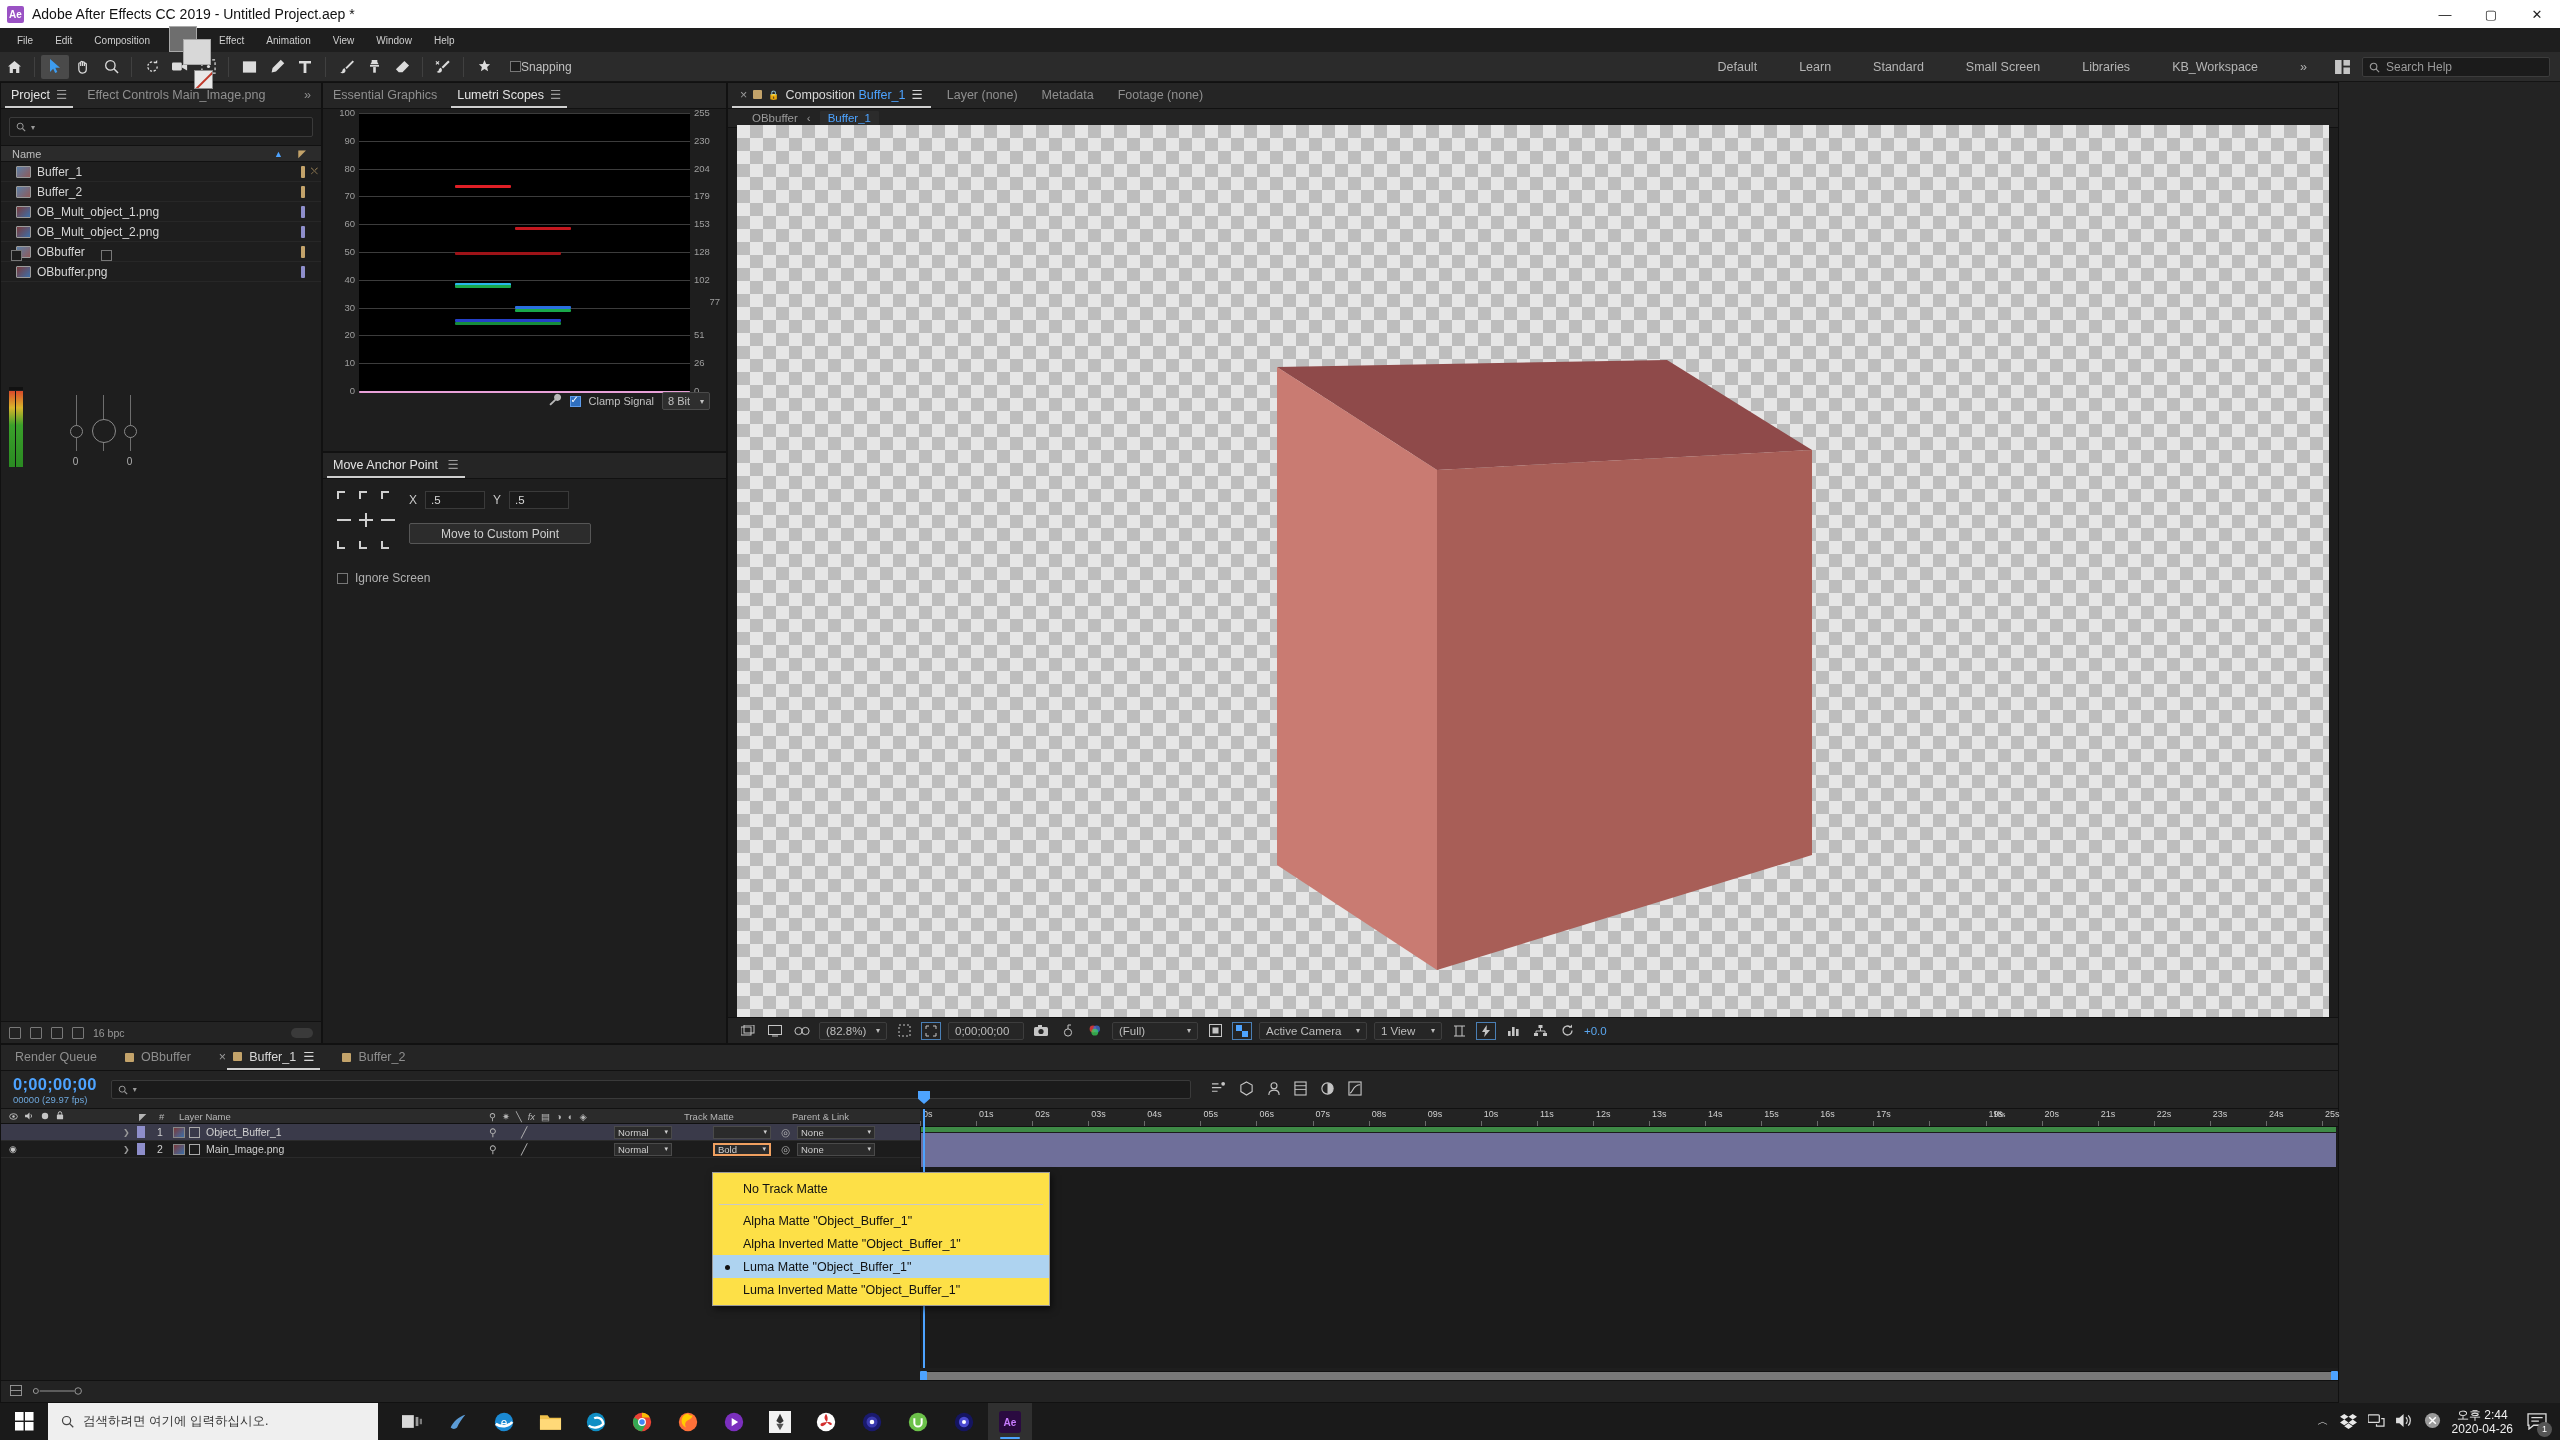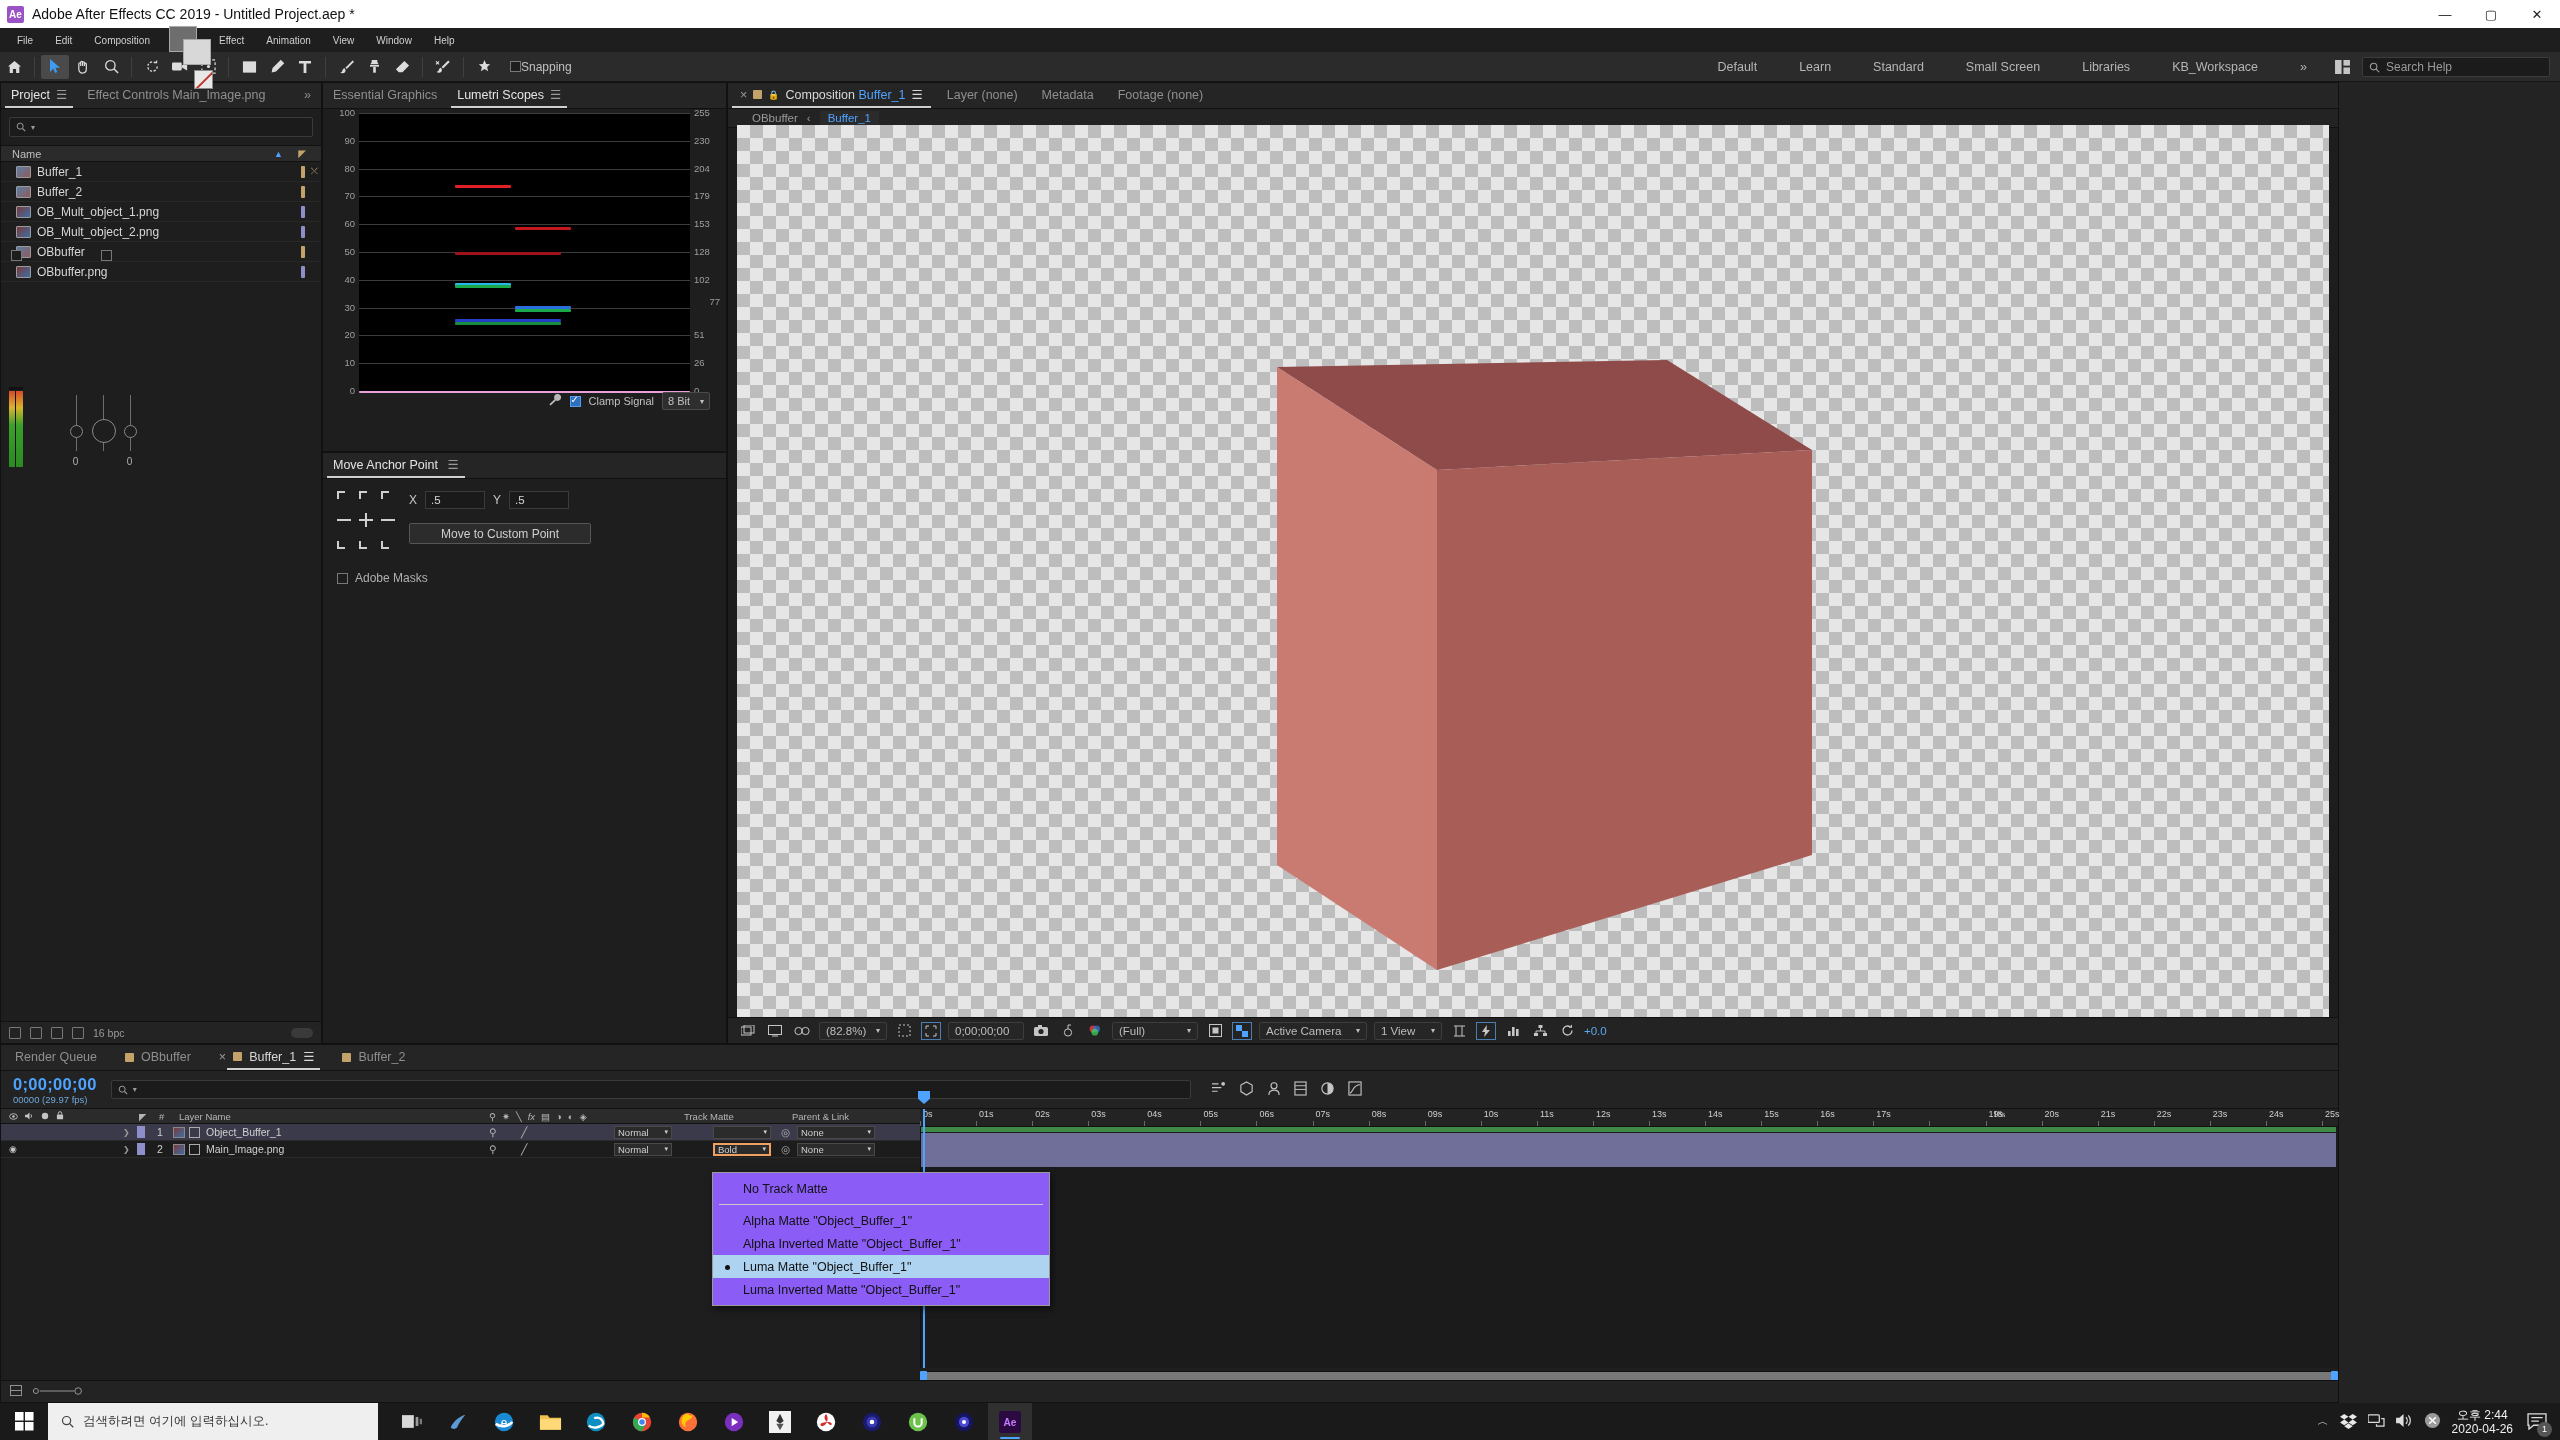--- a/index.html
+++ b/index.html
@@ -167,21 +167,21 @@
   .ph-cap { position:absolute; left:-5px; top:-18px; width:12px; height:13px; background:#4da3ff; clip-path:polygon(0 0,100% 0,100% 60%,50% 100%,0 60%); }
   .wbar { position:absolute; left:919px; right:0; height:9px; background:#787878; border-top:1px solid #111; }
   .wbar .kb { position:absolute; top:-1px; width:7px; height:11px; background:#4da3ff; border-radius:1px; }
   .tl-foot { position:absolute; left:0; right:0; bottom:0; height:22px; background:#232323; border-top:1px solid #111; display:flex; align-items:center; gap:10px; padding-left:9px; font-size:10px; color:#9a9a9a; }
 
   
   .note { position:absolute; left:178px; top:1196px; width:560px; font-size:23px; line-height:30px;
     color:#f0b48a; font-weight:bold; z-index:60; white-space:pre-line; }
 
   
-  .dropdown { position:absolute; left:712px; top:1172px; width:338px; background:#8b5cf6; border:1px solid #9a9a9a;
+  .dropdown { position:absolute; left:712px; top:1172px; width:338px; background:#fde047; border:1px solid #9a9a9a;
     box-shadow:2px 3px 7px rgba(0,0,0,.55); z-index:100; padding:4px 0; }
   .dd-item { height:23px; display:flex; align-items:center; font-size:12.5px; color:#111; padding-left:30px; position:relative; }
   .dd-item.checked { background:#aed3f0; }
   .dd-item.checked:before { content:""; position:absolute; left:12px; top:9.5px; width:5px; height:5px; border-radius:50%; background:#111; }
   .dd-sep { height:1px; background:#c8c8c8; margin:4px 6px; }
 
   
   .taskbar { position:absolute; left:0; bottom:0; width:2560px; height:37px; background:#1a1a1a; display:flex; align-items:center; }
   .start { width:48px; height:37px; display:flex; align-items:center; justify-content:center; }
   .tb-search { width:330px; height:37px; background:#efefef; display:flex; align-items:center; gap:9px; padding-left:13px; font-size:12.5px; color:#333; }
@@ -521,21 +521,21 @@
         </div>
       <div class="map-fields">
         <span>X</span>
         <span class="numfield">.5</span>
         <span>Y</span>
         <span class="numfield">.5</span>
       </div>
       <div class="map-btn">Move to Custom Point</div>
       <div class="map-chk">
         <span class="chk"></span>
-        <span>Adobe Masks</span>
+        <span>Ignore Screen</span>
       </div>
     </div>
   </div>
 
   <div class="panel" id="comp">
     <div class="comp-tabrow" id="comp-tabs">
         <div class="comp-tab active">
           <span style="color: rgb(154, 154, 154);">×</span>
           <span class="cswatch"></span>
           <span style="font-size: 9px;">🔒</span>

